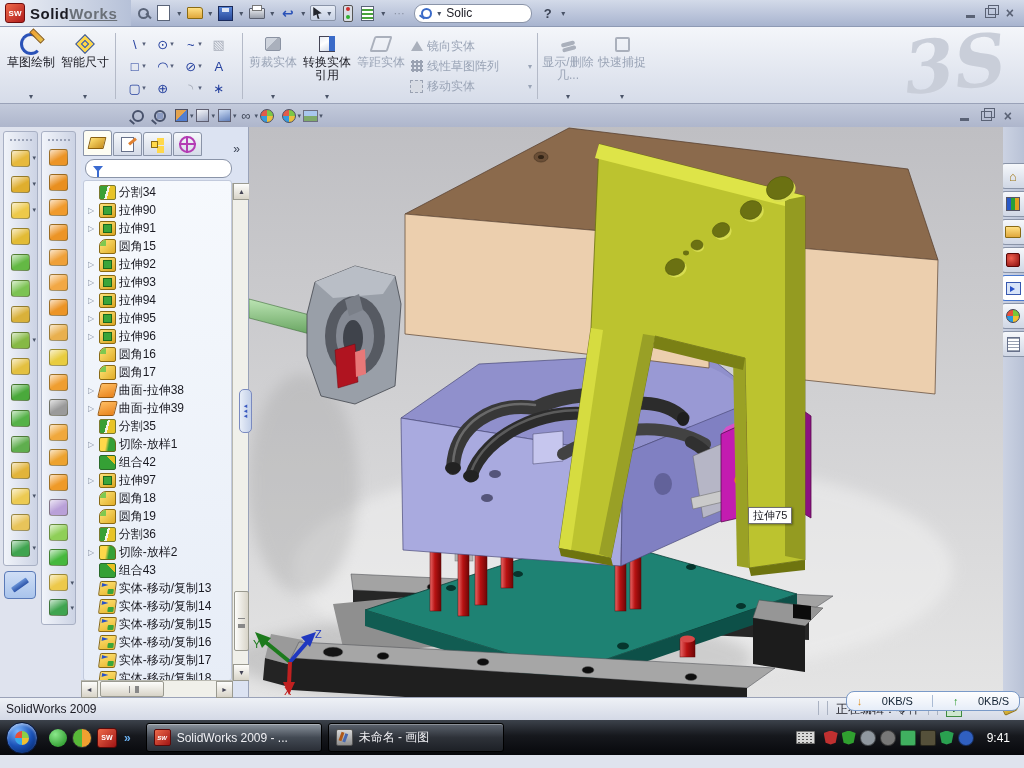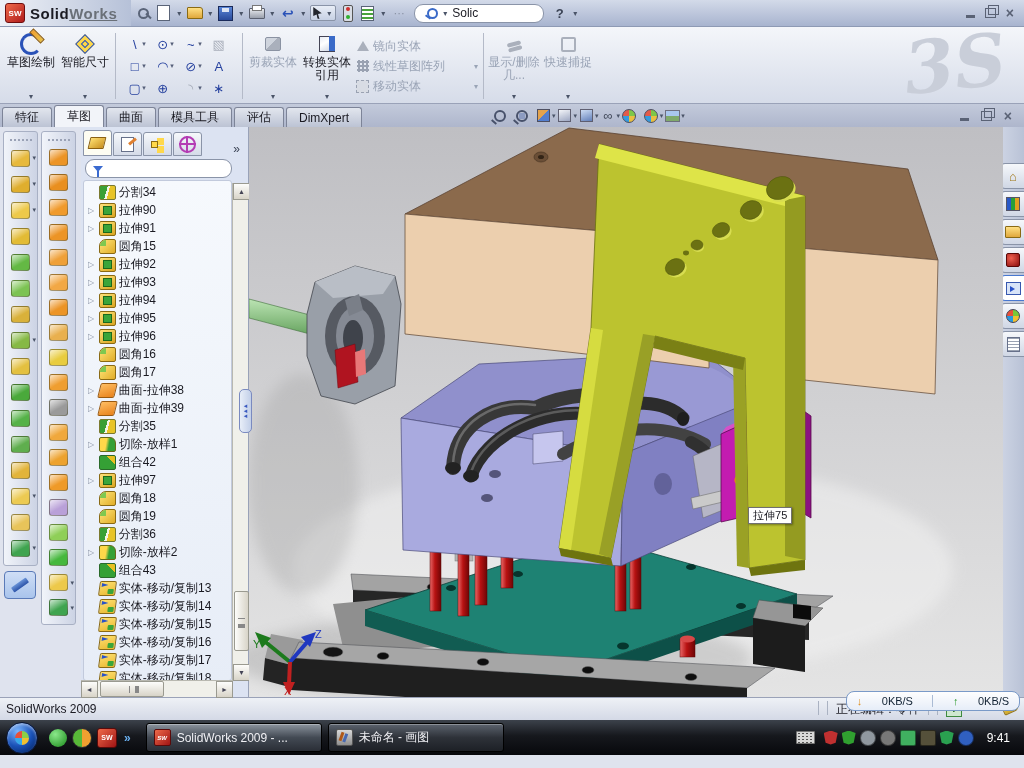--- a/index.html
+++ b/index.html
@@ -30,21 +30,21 @@
   .i-print{width:14px;height:9px;background:linear-gradient(#e8eaee,#9aa0ac);border:1px solid #5a6070;border-radius:1px;}
   .i-print::after{content:"";position:absolute;top:0;left:4px;width:8px;height:4px;background:#fff;border:1px solid #777;}
   .i-undo{color:#2a52b8;font-size:14px;font-weight:bold;line-height:1;}
   .sel-box{display:flex;align-items:center;border:1px solid #8a94a8;background:linear-gradient(#e8edf6,#c7d1e4);border-radius:2px;padding:1px 2px;gap:2px;}
   .i-cursor{width:10px;height:12px;background:#23262e;clip-path:polygon(0 0,85% 52%,48% 58%,62% 100%,42% 96%,34% 62%,0 74%);}
   .i-light{width:8px;height:15px;border:1px solid #555;border-radius:2px;background:#d8dce4;display:flex;flex-direction:column;align-items:center;justify-content:space-around;}
   .i-light i{width:4px;height:4px;border-radius:50%;display:block;}
   .i-list{width:11px;height:13px;background:#fff;border:1px solid #5a6478;
     background-image:linear-gradient(#49a33c 2px,transparent 2px);background-size:100% 4px;background-position:0 2px;background-repeat:repeat-y;}
   .i-ovf{color:#8a93a5;font-size:11px;letter-spacing:-1px;}
-  .search-pill{display:flex;align-items:center;gap:3px;width:104px;height:17px;border:1px solid #8a94a8;border-radius:9px;background:#fff;padding:0 12px;margin:0 4px;}
+  .search-pill{display:flex;align-items:center;gap:3px;width:104px;height:17px;border:1px solid #8a94a8;border-radius:9px;background:#fff;padding:0 6px;margin:0 4px;}
   .i-mag{width:7px;height:7px;border:2px solid #3a6ac8;border-radius:50%;position:relative;flex:none;}
   .i-mag::after{content:"";position:absolute;left:-4px;top:6px;width:6px;height:2px;background:#3a6ac8;transform:rotate(35deg);}
   .i-help{font-weight:bold;color:#3a4254;font-size:13px;}
   .wctl{display:flex;gap:10px;margin:0 10px 0 6px;align-items:center;}
   .wc-min{width:9px;height:3px;background:#5a6275;margin-top:7px;}
   .wc-res{width:9px;height:8px;border:1px solid #5a6275;position:relative;}
   .wc-res::after{content:"";position:absolute;left:2px;top:-4px;width:9px;height:8px;border:1px solid #5a6275;background:transparent;}
   .wc-x{color:#5a6275;font-size:14px;font-weight:bold;line-height:1;}
   
   .cmdbar{height:74px;background:linear-gradient(#f4f6fa,#d6dce9);border-bottom:1px solid #9aa2b8;
@@ -396,20 +396,27 @@
         </div>
 
         <div class="cmd-btn">
           <span class="cic">
             <i class="ic-convert"></i>
           </span>
           <span class="lab">转换实体引用</span>
           <span class="cdd">▾</span>
         </div>
 
+        <div class="cmd-btn off">
+          <span class="cic">
+            <i class="ic-offset"></i>
+          </span>
+          <span class="lab">等距实体</span>
+          <span class="cdd" style="visibility: hidden;">▾</span>
+        </div>
       </div>
     <div class="cstack">
 
         <div class="cs-row">
           <span class="cs-ic">
             <i class="ic-mirror"></i>
           </span>
           <span>镜向实体</span>
           <span class="cs-dd" style="visibility: hidden;">▾</span>
         </div>
@@ -447,29 +454,20 @@
             <i class="ic-snap"></i>
           </span>
           <span class="lab">快速捕捉</span>
           <span class="cdd">▾</span>
         </div>
 
       </div>
   </div>
 
   <div class="tabrow">
-    <div style="display:flex;align-items:flex-end;height:100%">
-
-    <span class="ctab">特征</span>
-        <span class="ctab active">草图</span>
-        <span class="ctab">曲面</span>
-        <span class="ctab">模具工具</span>
-        <span class="ctab">评估</span>
-        <span class="ctab">DimXpert</span>
-      </div>
     <div class="docstrip">
       <span style="display:flex;align-items:center">
 
           <span style="display:flex;align-items:center">
             <span class="hud-i">
               <i class="hz"></i>
             </span>
             <span class="hdd" style="visibility: hidden;">▾</span>
           </span>
 

